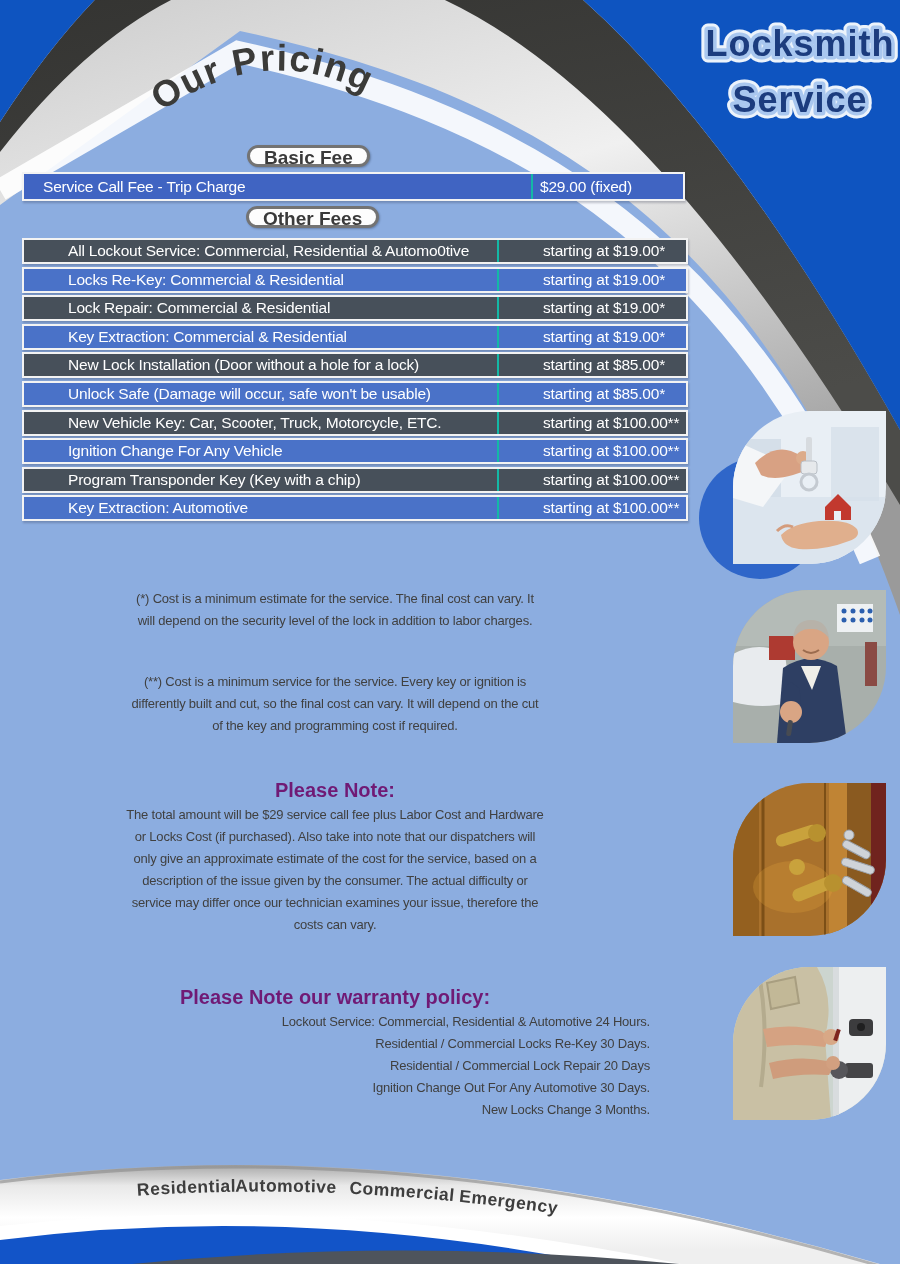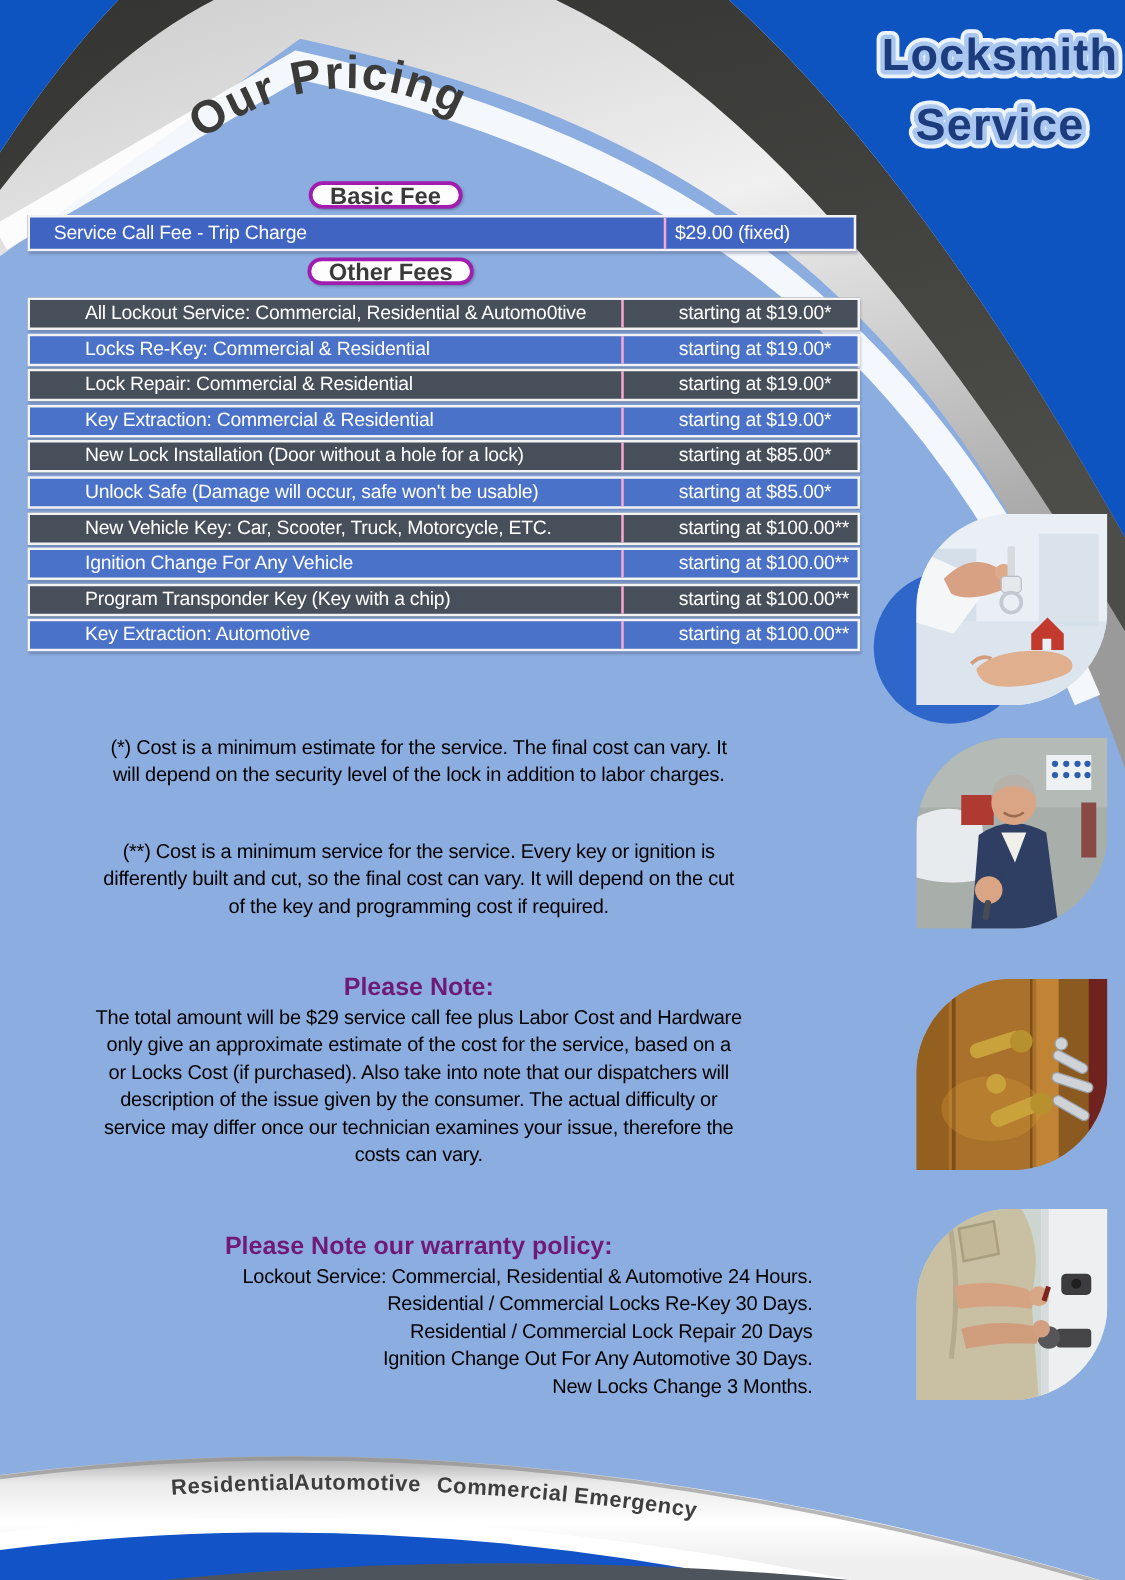--- a/index.html
+++ b/index.html
@@ -1,42 +1,42 @@
 <!DOCTYPE html>
 <html><head>
 <meta charset="utf-8">
 <style>
   html,body{margin:0;padding:0;background:#8cade0;}
   #page{position:relative;width:900px;height:1264px;overflow:hidden;background:#8cade0;
         font-family:"Liberation Sans",sans-serif;}
   #bg{position:absolute;left:0;top:0;}
 
   .pill{position:absolute;box-sizing:border-box;height:22px;padding:0 14px;background:#fdfdfd;
-        border:3px solid #a21caf;border-radius:14px;color:#3a3a3a;font-weight:bold;font-size:19px;
+        border:3px solid #737373;border-radius:14px;color:#3a3a3a;font-weight:bold;font-size:19px;
         line-height:20px;text-align:center;box-shadow:1px 1px 2px rgba(20,30,50,.3);}
   #basic-pill{left:247px;top:145px;}
   #other-pill{left:246px;top:206px;}
 
   .rowline{display:flex;box-sizing:border-box;border:2px solid #f3f3f3;color:#ffffff;
            font-size:15.5px;letter-spacing:-0.2px;white-space:nowrap;
            box-shadow:1px 2px 2px rgba(30,35,60,.25);}
   .rowline .lab{flex:1;padding-left:19px;overflow:hidden;}
-  .rowline .prc{width:143px;padding-left:7px;border-left:2px solid #f9a8d4;overflow:hidden;}
+  .rowline .prc{width:143px;padding-left:7px;border-left:2px solid #14b8a6;overflow:hidden;}
 
   #basic-table{position:absolute;left:22px;top:172px;width:663px;height:29px;background:#4064c2;}
   #basic-table .lab,#basic-table .prc{line-height:25px;}
 
   #fees-table{position:absolute;left:22px;top:238px;width:666px;}
   #fees-table .frow{height:26px;margin-bottom:2.6px;}
   #fees-table .lab,#fees-table .prc{line-height:22px;padding-left:44px;}
   #fees-table div.frow:nth-of-type(odd){background:#47505a;}
   #fees-table div.frow:nth-of-type(even){background:#4a72c8;}
 
-  .note{position:absolute;left:20px;width:630px;text-align:center;color:#000000;
-        font-size:16px;line-height:22px;letter-spacing:-0.2px;}
+  .note{position:absolute;left:20px;width:630px;text-align:center;color:#404040;
+        font-size:13px;line-height:22px;letter-spacing:-0.2px;}
   .note-title{position:absolute;left:20px;width:630px;text-align:center;color:#701a75;
         font-weight:bold;font-size:20px;line-height:22px;}
   #note1{top:588px;}
   #note2{top:671px;}
   #pn-title{top:779px;}
   #pn-body{top:804px;}
   #wr-title{top:986px;}
   #wr-lines{top:1011px;text-align:right;}
 
   .photo{position:absolute;left:733px;width:153px;height:153px;border-radius:50% 0 50% 0;
@@ -174,22 +174,22 @@
   <div class="note" id="note2">
 
   <div>(**) Cost is a minimum service for the service. Every key or ignition is</div>
       <div>differently built and cut, so the final cost can vary. It will depend on the cut</div>
       <div>of the key and programming cost if required.</div>
     </div>
   <div class="note-title" id="pn-title">Please Note:</div>
   <div class="note" id="pn-body">
 
   <div>The total amount will be $29 service call fee plus Labor Cost and Hardware</div>
+      <div>or Locks Cost (if purchased). Also take into note that our dispatchers will</div>
       <div>only give an approximate estimate of the cost for the service, based on a</div>
-      <div>or Locks Cost (if purchased). Also take into note that our dispatchers will</div>
       <div>description of the issue given by the consumer. The actual difficulty or</div>
       <div>service may differ once our technician examines your issue, therefore the</div>
       <div>costs can vary.</div>
     </div>
   <div class="note-title" id="wr-title">Please Note our warranty policy:</div>
   <div class="note" id="wr-lines">
 
   <div>Lockout Service: Commercial, Residential &amp; Automotive 24 Hours.</div>
       <div>Residential / Commercial Locks Re-Key 30 Days.</div>
       <div>Residential / Commercial Lock Repair 20 Days</div>

